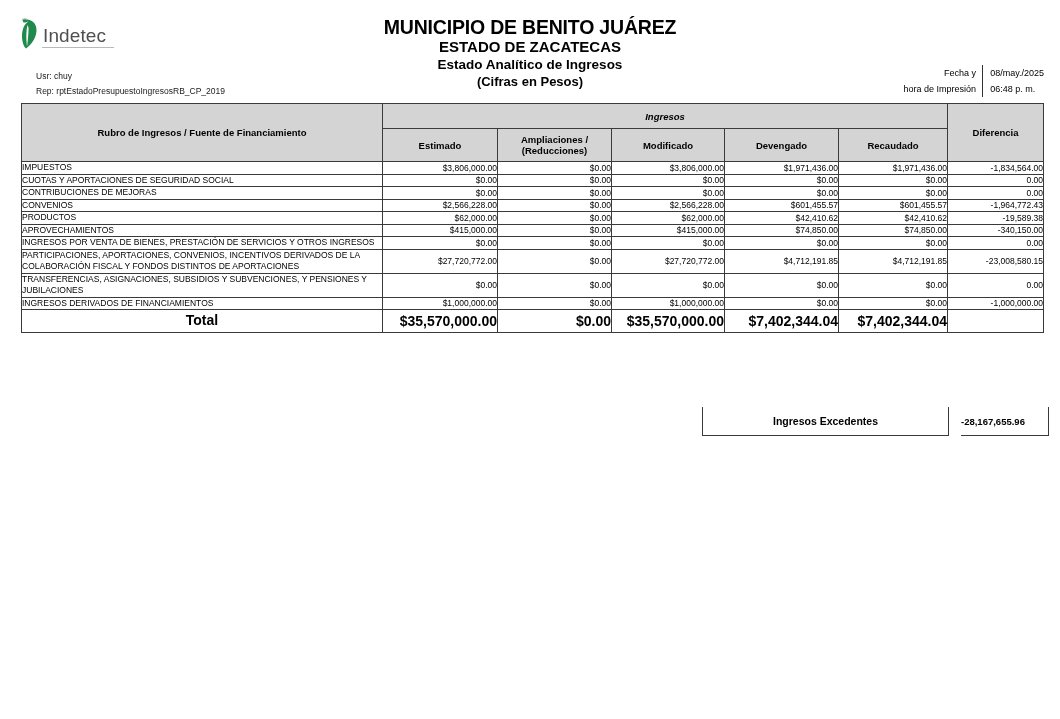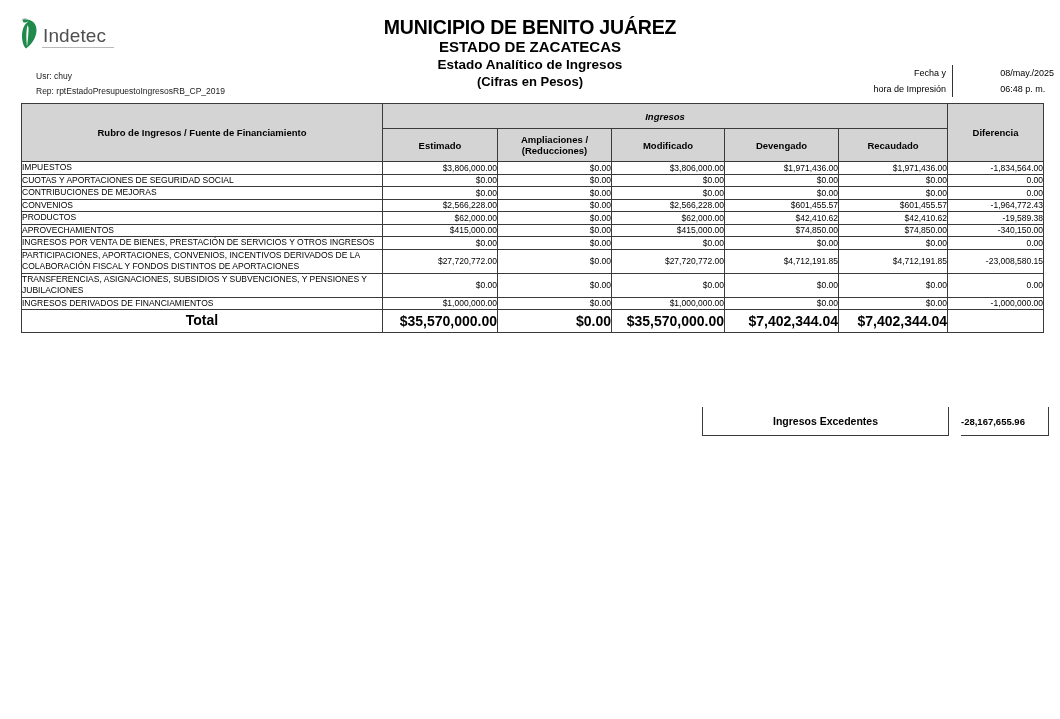--- a/index.html
+++ b/index.html
@@ -99,37 +99,36 @@
   }
   .title-5 {
     font-size: 13px;
     font-weight: bold;
     line-height: 15px;
     text-align: center;
   }
 
   .print-block {
     position: absolute;
-    right: 6px;
+    right: 16px;
     top: 65px;
     display: grid;
     grid-template-columns: auto auto;
     font-size: 9px;
     line-height: 16px;
   }
   .print-label {
     text-align: right;
     padding-right: 6px;
     border-right: 1px solid #333;
     white-space: nowrap;
   }
   .print-value {
     padding-left: 7px;
     white-space: nowrap;
-    margin-left: 40px;
   }
 
   
   .tbl-wrap {
     position: absolute;
     left: 21px;
     top: 103px;
     width: 1022px;
   }
   table.report {

